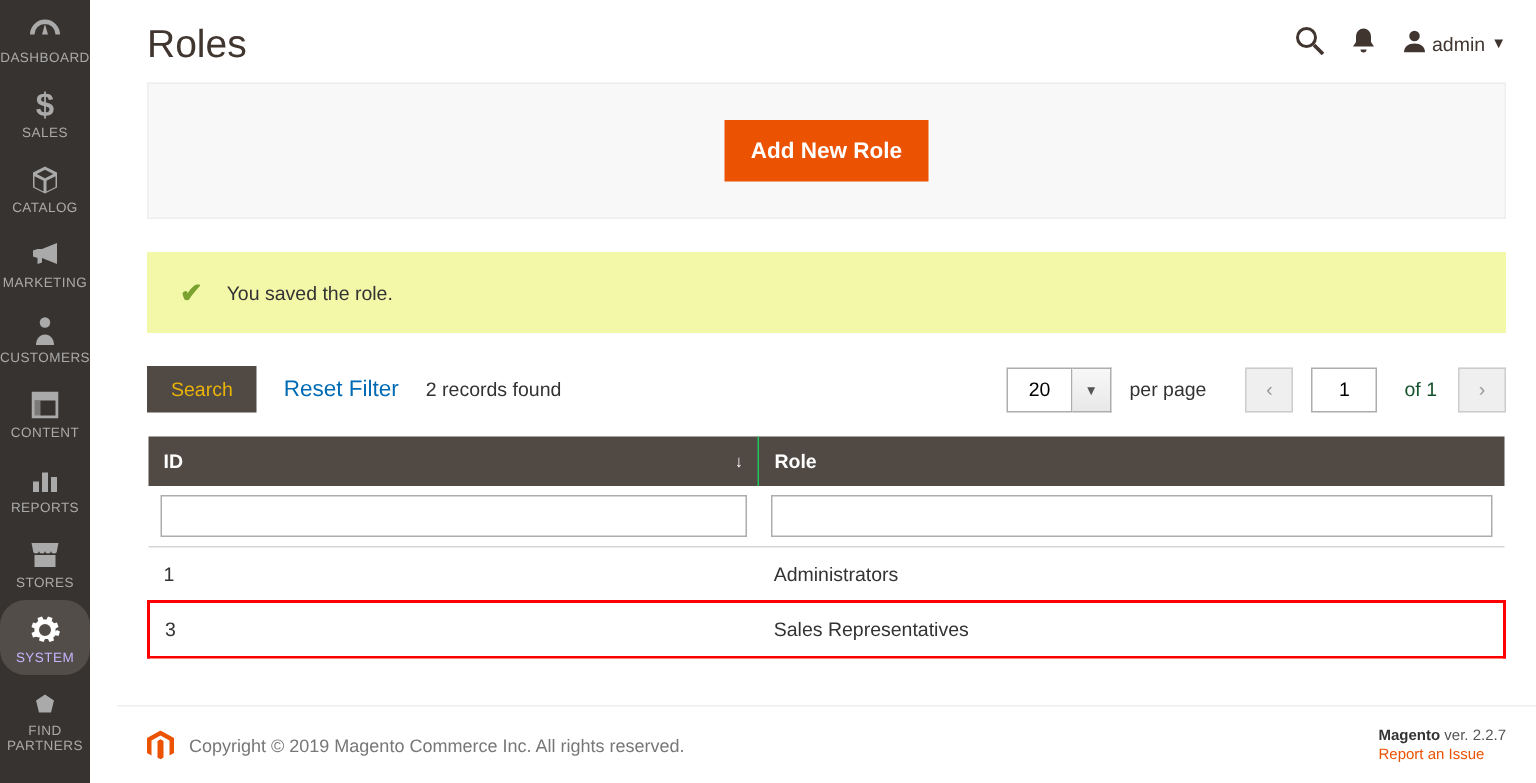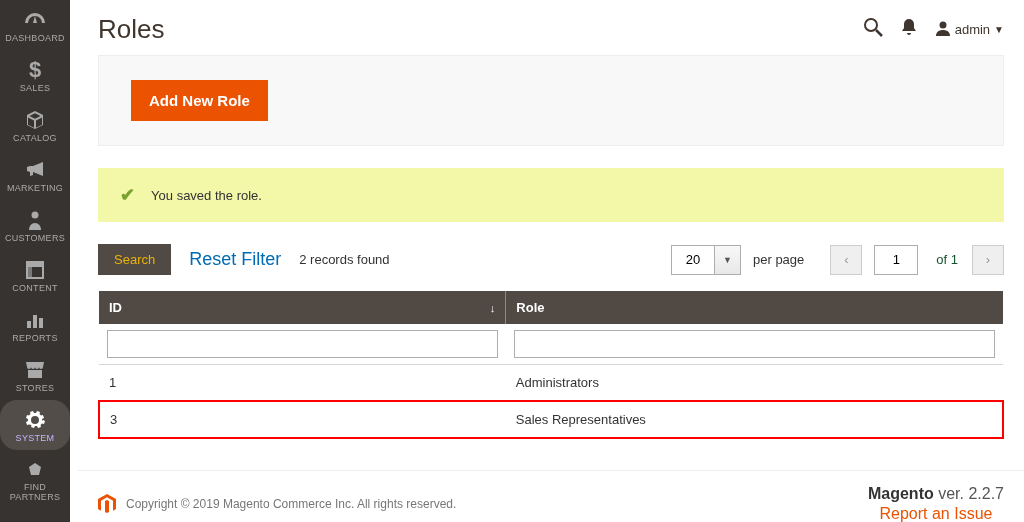--- a/index.html
+++ b/index.html
@@ -9,21 +9,21 @@
       color: #333;
       background: #fff;
       width: 1024px;
       height: 522px;
       overflow: hidden;
       position: relative;
     }
     .sidebar {
       position: absolute;
       left: 0; top: 0;
-      width: 70px;
+      width: 60px;
       height: 522px;
       background: #373330;
       display: flex;
       flex-direction: column;
     }
     .sidebar-item {
       display: flex;
       flex-direction: column;
       align-items: center;
       justify-content: center;
@@ -88,23 +88,23 @@
       gap: 4px;
       cursor: pointer;
       color: #41362f;
       font-size: 13px;
     }
     .user-menu .avatar-icon { font-size: 16px; }
     .user-menu .caret { font-size: 10px; }
     .action-bar {
       background: #f8f8f8;
       border: 1px solid #eee;
-      padding: 24px 32px;
-      display: flex;
-      justify-content: flex-start;
+      padding: 24px 20px;
+      display: flex;
+      justify-content: center;
       margin-bottom: 22px;
     }
     .btn-primary {
       background: #eb5202;
       color: #fff;
       border: none;
       padding: 12px 18px;
       font-size: 15px;
       font-weight: 600;
       cursor: pointer;
@@ -139,21 +139,21 @@
       background: #514943;
       color: #eab308;
       border: none;
       padding: 8px 16px;
       font-size: 13px;
       cursor: pointer;
     }
     .link {
       color: #006bb4;
       cursor: pointer;
-      font-size: 18px;
+      font-size: 15px;
     }
     .records-count {
       color: #333;
       font-size: 13px;
     }
     .filter-right {
       display: flex;
       align-items: center;
       gap: 8px;
     }
@@ -263,22 +263,22 @@
       font-size: 12px;
     }
     .m-logo {
       width: 18px;
       height: 20px;
       display: flex;
       align-items: center;
       justify-content: center;
     }
     .footer-right {
-      text-align: center;
-      font-size: 16px;
+      text-align: left;
+      font-size: 10px;
       color: #555;
     }
     .footer-right .ver strong { color: #333; }
     .footer-right .report { color: #eb5202; cursor: pointer; margin-top: 2px;}
     .col-id { width: 45%; }
   </style>
 </head>
 <body>
 
 <div class="sidebar">

